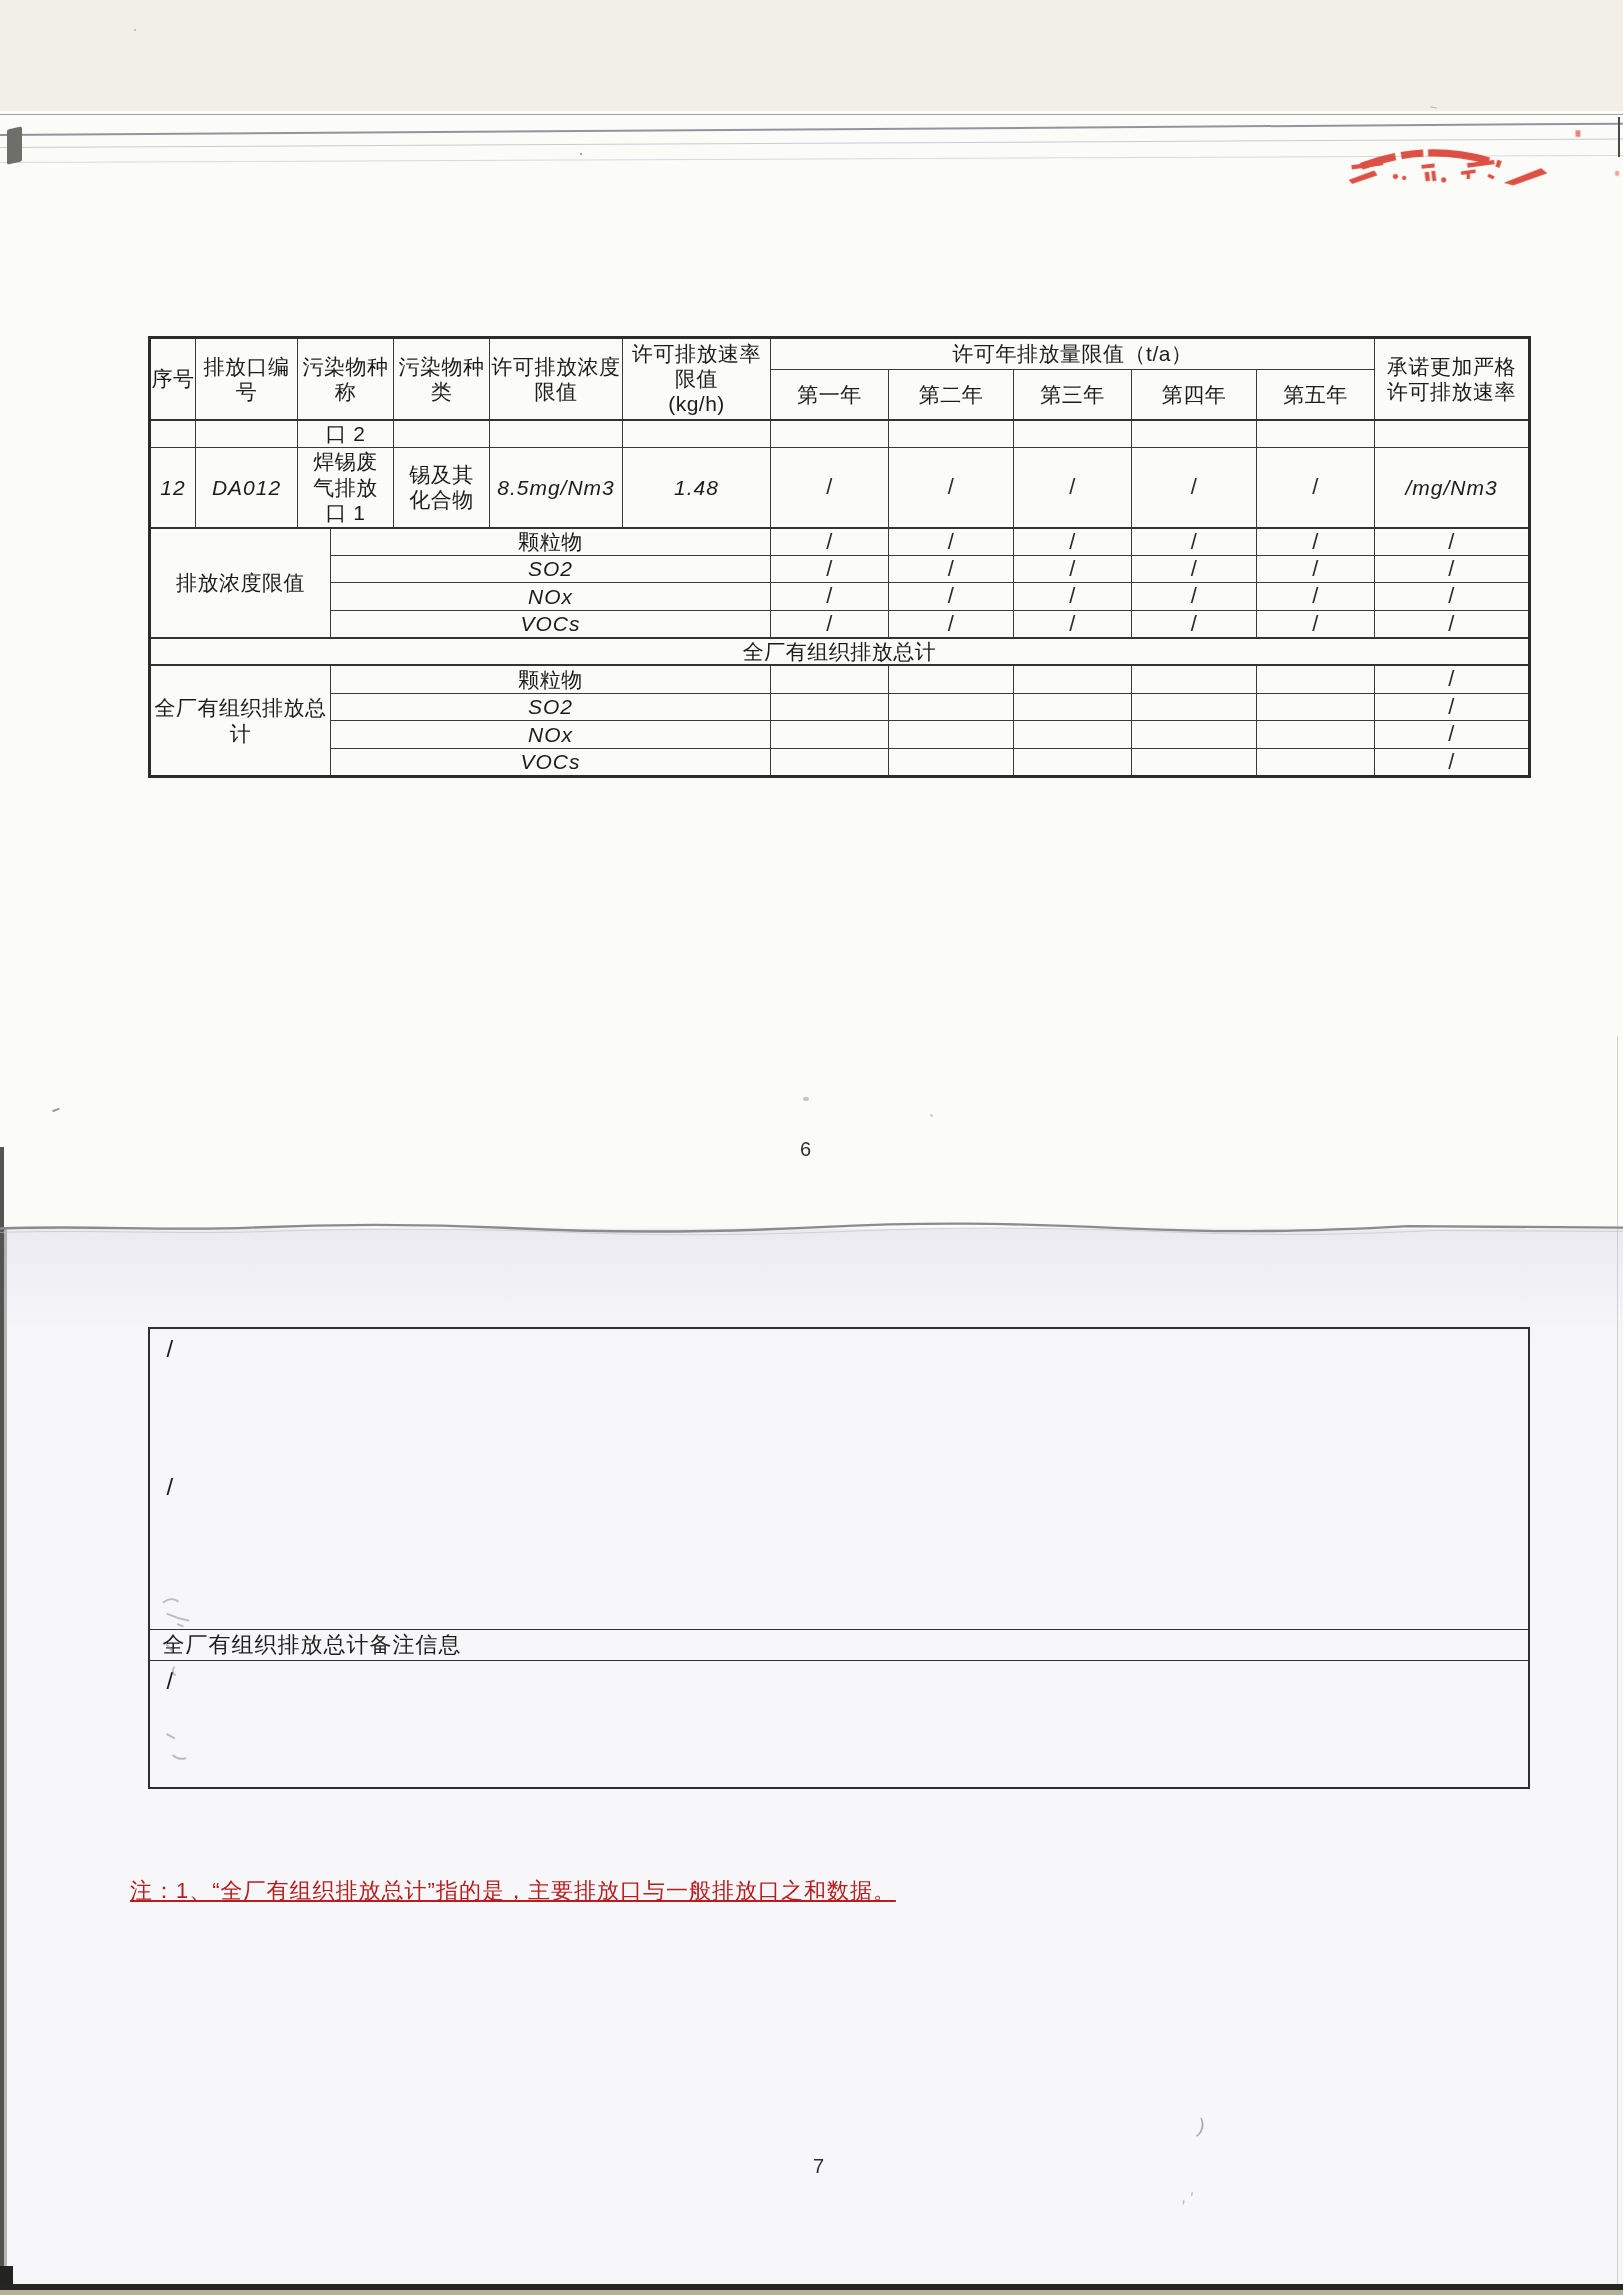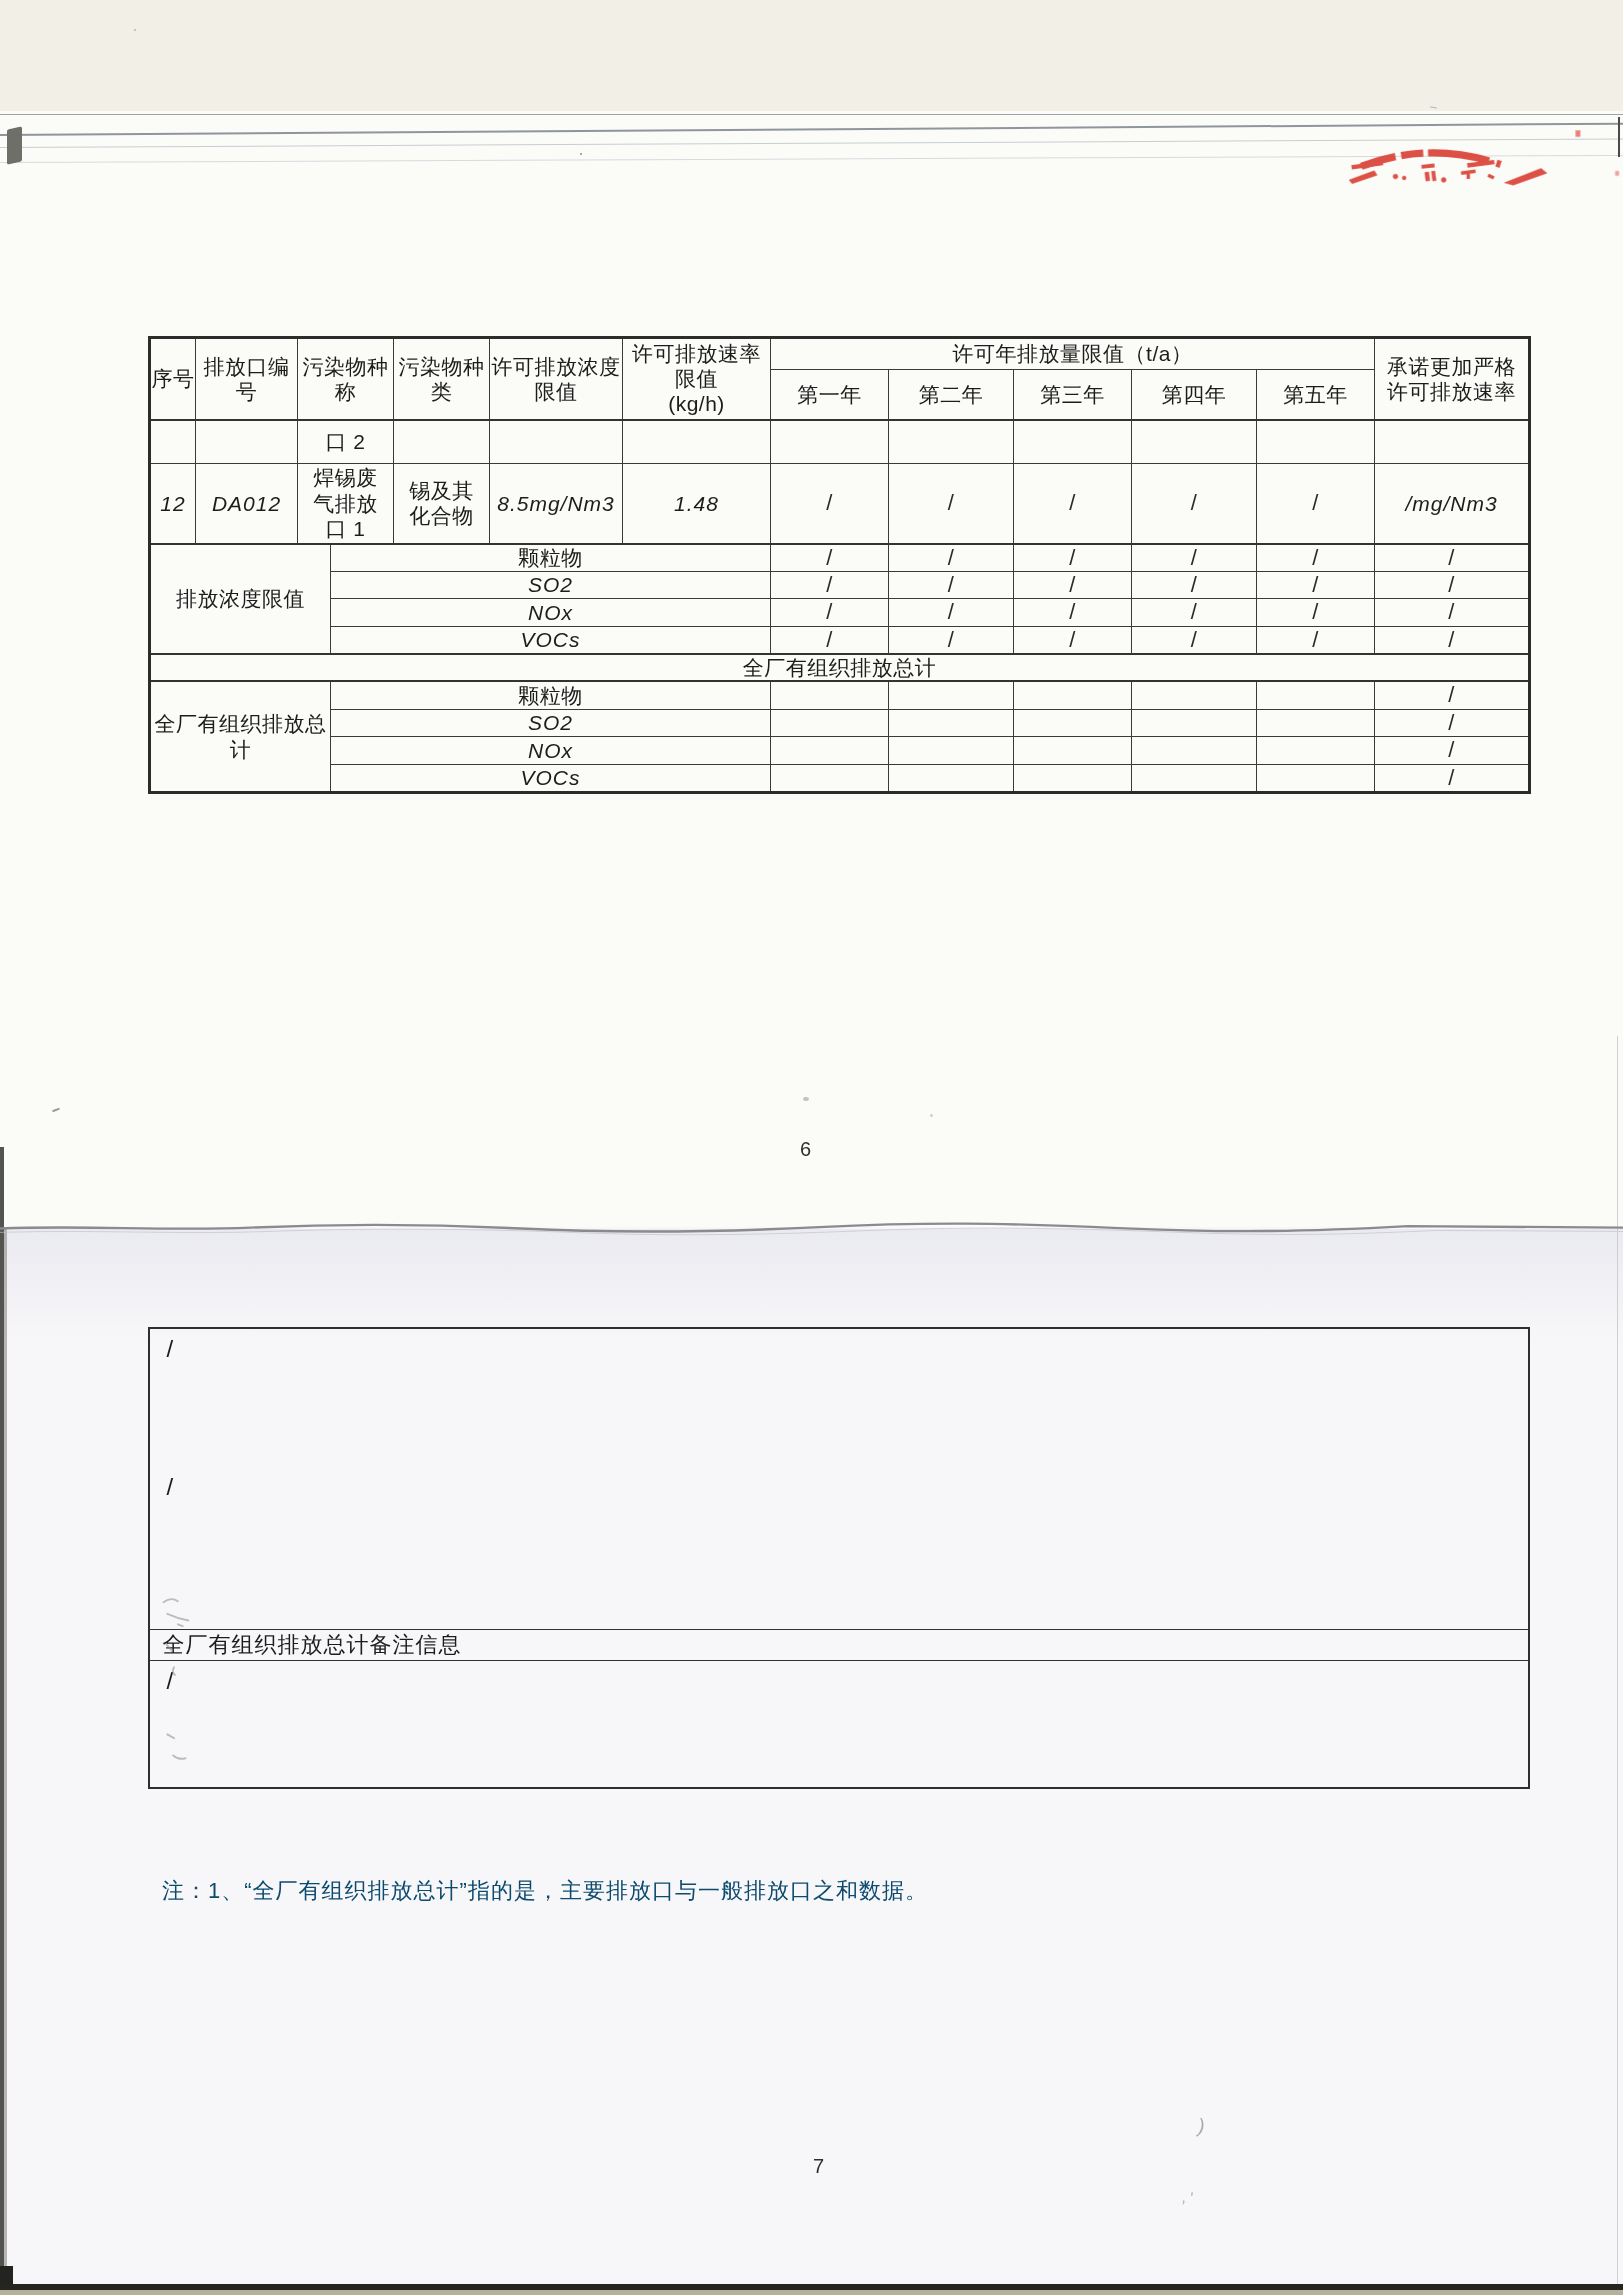--- a/index.html
+++ b/index.html
@@ -34,36 +34,36 @@
   .sp5{left:134px;top:29px;width:1.9px;height:1.9px;background:#b9b6ac;}
   .sp6{left:580px;top:153px;width:2.4px;height:2.4px;background:#8f8d84;}
   .ink1{position:absolute;left:1198px;top:2115px;font-size:20px;color:#777;opacity:.6;transform:rotate(14deg);}
   .ink2{position:absolute;left:1182px;top:2188px;font-size:16.4px;color:#888;opacity:.6;transform:rotate(10deg);}
   
   .t{position:absolute;left:148px;top:336px;border-collapse:collapse;table-layout:fixed;width:1379px;
     font-size:21px;line-height:1.2;letter-spacing:0.5px;}
   .t{border:3.4px solid #2c2c2c;}
   .t th,.t td{border:1.4px solid #3a3a3a;padding:0;text-align:center;vertical-align:middle;
     white-space:pre-line;font-weight:normal;}
-  tr.rh1{height:32px;} tr.rh2{height:50px;} tr.rcarry{height:44px;} tr.r12{height:80px;}
+  tr.rh1{height:32px;} tr.rh2{height:50px;} tr.rcarry{height:28px;} tr.r12{height:80px;}
   tr.rg1{height:27px;} tr.rg2{height:25.5px;} tr.rg3{height:26.5px;} tr.rg4{height:25.5px;}
   tr.rbanner{height:27px;} tr.rp{height:27.5px;} tr.rp4{height:28px;}
   tr.rcarry td{border-top:2.9px solid #333;}
   tr.r12 td{border-bottom:2.4px solid #333;}
   tr.rbanner td{border-top:2.4px solid #333;border-bottom:2.4px solid #333;}
   .slash{font-size:22px;color:#2a2a2a;}
   .num{letter-spacing:1px;font-style:italic;}
   
   .remarks{position:absolute;left:148px;top:1327px;width:1378px;border:2.4px solid #2e2e2e;}
   .sec-title{height:30px;display:flex;align-items:center;padding-left:12.5px;
     font-size:22px;letter-spacing:1px;border-bottom:1.9px solid #333;}
   .sec-title.mid{border-top:1.9px solid #333;}
   .sec-body{font-size:24px;padding:5.8px 0 0 16.4px;box-sizing:border-box;}
   .b1{height:138px;} .b2{height:162px;position:relative;} .b3{height:126px;}
-  .note{position:absolute;left:162px;top:1876px;font-size:22px;letter-spacing:1px;color:#0c4a6e;}
+  .note{position:absolute;left:130px;top:1876px;font-size:22px;letter-spacing:1px;color:#b91c1c;text-decoration:underline;}
   .pnum{position:absolute;font-size:20px;color:#2f2f2f;}
   .pn6{left:800px;top:1138px;} .pn7{left:813px;top:2155px;}
   .stamp{position:absolute;left:1349px;top:121px;}
   .smudges{position:absolute;left:153px;top:1590px;}
 </style>
 </head>
 <body>
 
 <div class="canvas">
 

